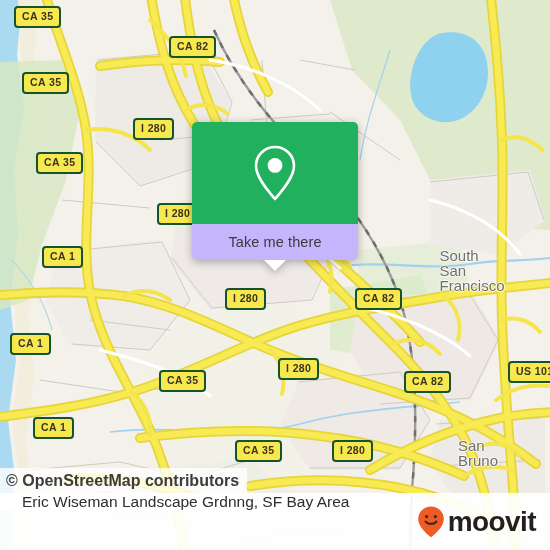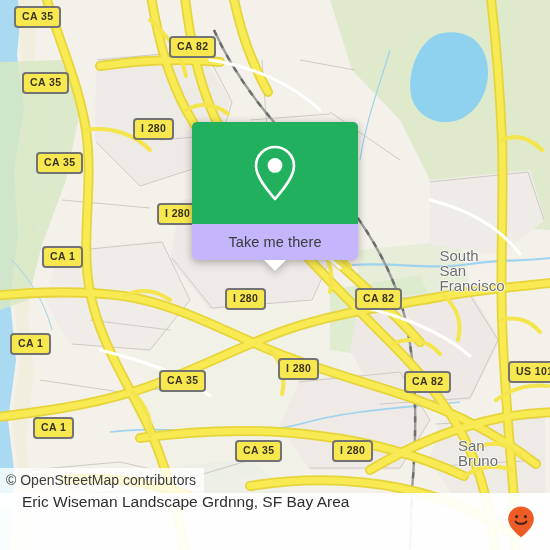--- a/index.html
+++ b/index.html
@@ -11,21 +11,21 @@
   #app{position:relative;width:550px;height:550px;overflow:hidden;background:#f2efe9;}
 
   
   #map{position:absolute;left:0;top:0;width:550px;height:550px;overflow:hidden;background:#f4f1ea;}
   .mapsvg{position:absolute;left:0;top:0;}
 
   
   .shield{
     position:absolute;
     background:#f7e84f;
-    border:2px solid #737373;
+    border:2px solid #14532d;
     border-radius:4px;
     color:#3a3320;
     font-size:10.5px;
     font-weight:bold;
     line-height:1;
     padding:3px 6px 4px 6px;
     letter-spacing:.4px;
     white-space:nowrap;
     box-sizing:border-box;
   }
@@ -68,23 +68,24 @@
     width:0;height:0;
     border-left:11px solid transparent;
     border-right:11px solid transparent;
     border-top:11px solid #ffffff;
   }
 
   
   #attrib{
     position:absolute;left:0;top:468px;
     background:rgba(255,255,255,.78);
-    color:#3c3c3c;font-size:14px;
+    color:#3c3c3c;font-size:16px;
     padding:4px 8px 20px 6px;
     white-space:nowrap;
+    font-weight:bold;
   }
 
   
   #bottombar{
     position:absolute;left:0;top:493px;width:550px;height:57px;
     background:rgba(255,255,255,.93);
     display:flex;
     box-sizing:border-box;
     padding:0 14px 0 22px;
   }
@@ -264,16 +265,17 @@
 
   <div id="bottombar">
     <div id="placetitle">Eric Wiseman Landscape Grdnng, SF Bay Area</div>
     <div id="logo">
       <svg width="30" height="34" viewBox="0 0 30 34">
         <path d="M15 1.5 C7.8 1.5 2.2 7.1 2.2 14.1 C2.2 21.8 10.2 28.6 15 32.3 C19.8 28.6 27.8 21.8 27.8 14.1 C27.8 7.1 22.2 1.5 15 1.5 Z" fill="#ef5b25"></path>
         <circle cx="10.6" cy="11.6" r="1.55" fill="#3a2418"></circle>
         <circle cx="19.4" cy="11.6" r="1.55" fill="#3a2418"></circle>
         <path d="M9.6 16.4 C11.6 19.6 18.4 19.6 20.4 16.4" fill="none" stroke="#3a2418" stroke-width="1.9" stroke-linecap="round"></path>
       </svg>
+      <span class="word">moovit</span>
     </div>
   </div>
 
 </div>
 
 </body></html>

